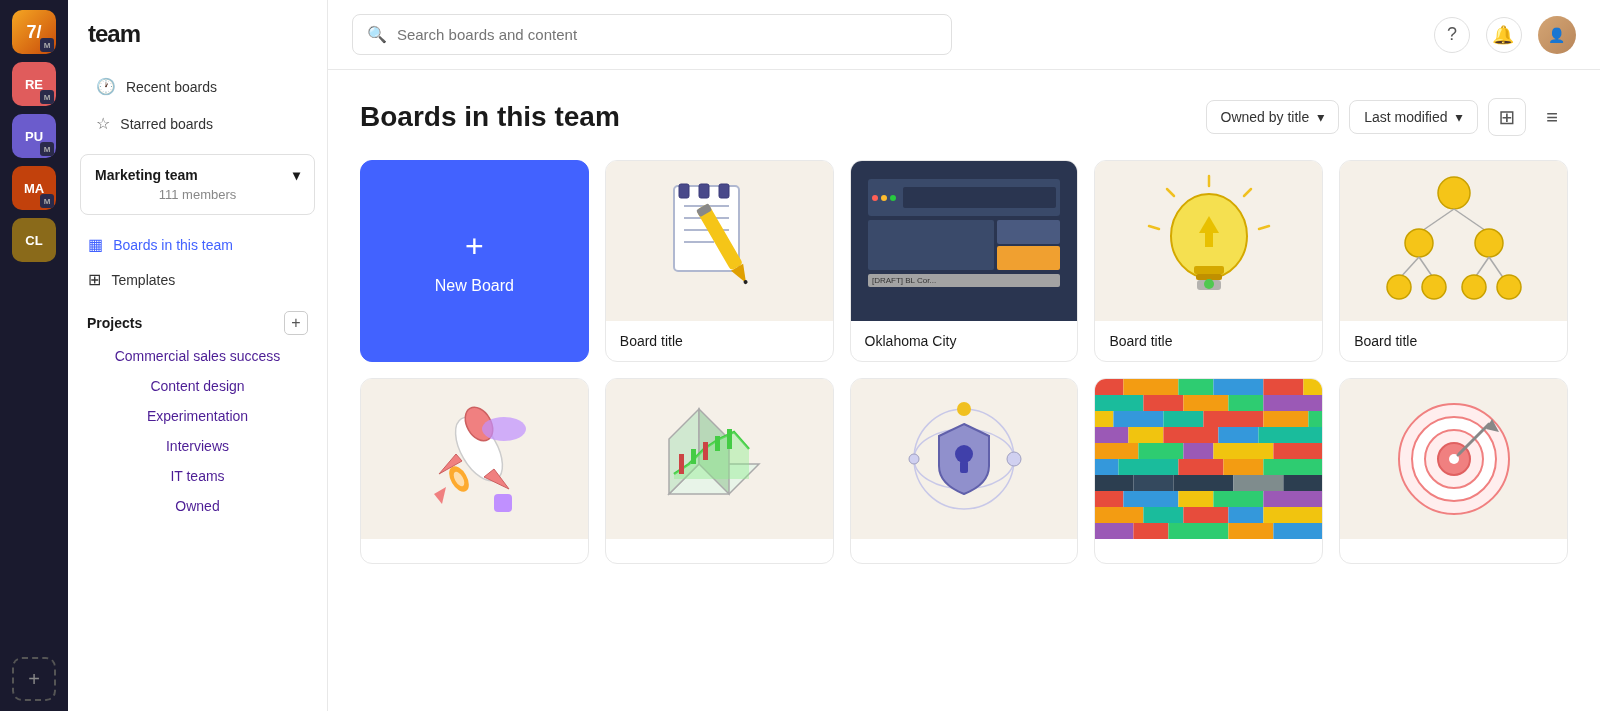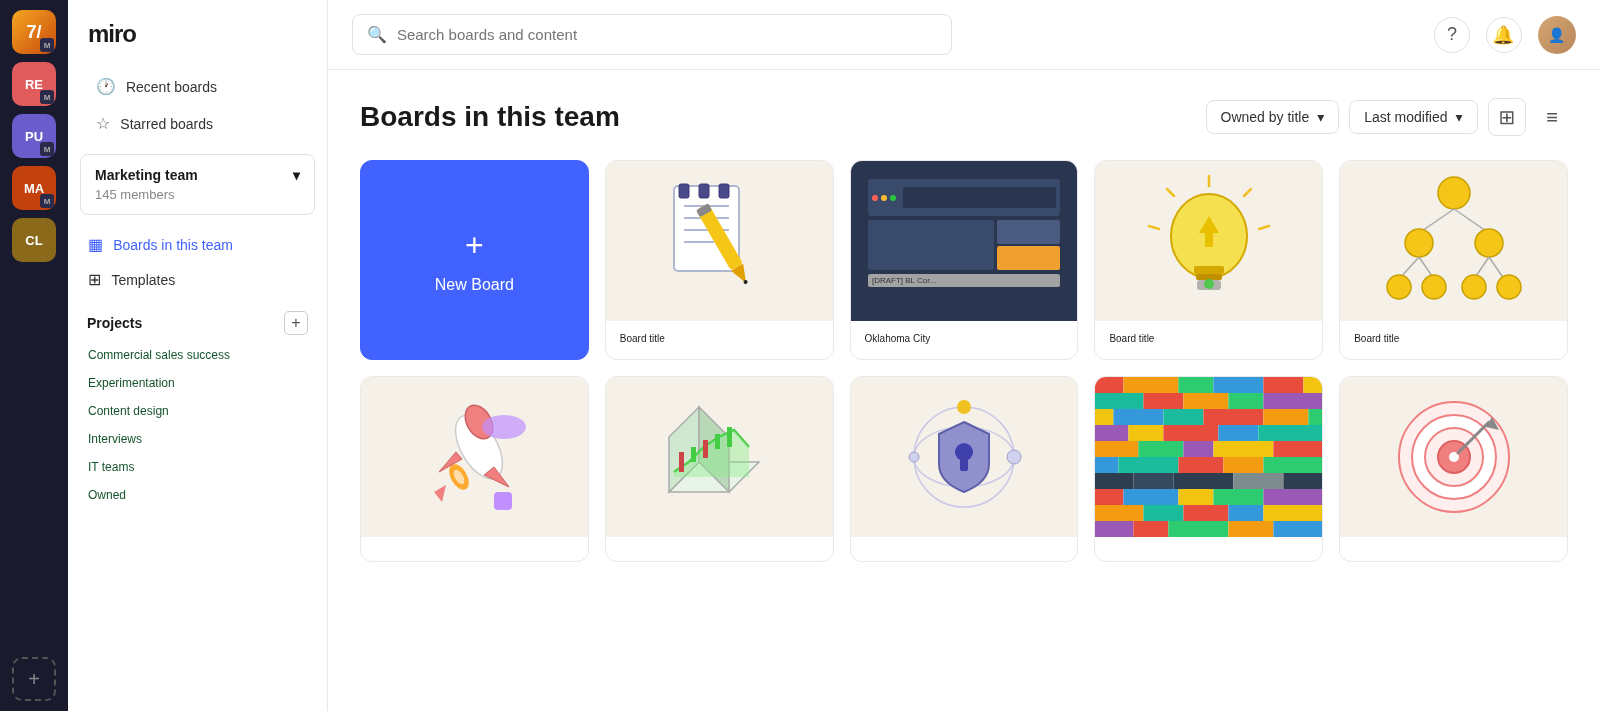--- a/index.html
+++ b/index.html
@@ -68,20 +68,21 @@
       margin: 0 8px;
     }
     .sidebar-nav-item .nav-icon { color: #666; font-size: 16px; }
 
     .team-selector {
       margin: 12px 12px;
       border: 1px solid #e0e0e0;
       border-radius: 8px;
       padding: 12px 14px;
       cursor: pointer;
+      text-align: center;
     }
     .team-selector-header {
       display: flex; align-items: center; justify-content: space-between;
       font-size: 14px; font-weight: 600; color: #1a1a1a;
     }
     .team-selector-sub { font-size: 13px; color: #888; margin-top: 4px; }
 
     .sidebar-section-item {
       display: flex; align-items: center; gap: 10px;
       padding: 8px 20px;
@@ -102,23 +103,24 @@
     .projects-title { font-size: 14px; font-weight: 700; color: #1a1a1a; }
     .projects-add {
       width: 24px; height: 24px;
       border: 1px solid #ccc;
       border-radius: 5px;
       display: flex; align-items: center; justify-content: center;
       cursor: pointer; font-size: 16px; color: #555;
     }
     .project-item {
       padding: 7px 20px;
-      font-size: 12px;
-      color: #14532d;
+      font-size: 14px;
+      color: #4c1d95;
       cursor: pointer;
+      text-align: center;
     }
 
     
     .main {
       flex: 1;
       display: flex;
       flex-direction: column;
       overflow: hidden;
     }
 
@@ -233,21 +235,21 @@
       display: flex; align-items: center; justify-content: center;
       overflow: hidden;
       position: relative;
     }
     .board-thumbnail.dark-bg { background: #2a3550; }
     .board-thumbnail.colorful-bg { background: #fff; }
 
     .board-info {
       padding: 12px 14px;
     }
-    .board-title { font-size: 10px; color: #1a1a1a; }
+    .board-title { font-size: 14px; color: #1a1a1a; }
 
     
     .content::-webkit-scrollbar { width: 6px; }
     .content::-webkit-scrollbar-track { background: transparent; }
     .content::-webkit-scrollbar-thumb { background: #ccc; border-radius: 3px; }
 
     .sidebar::-webkit-scrollbar { width: 4px; }
     .sidebar::-webkit-scrollbar-thumb { background: #ddd; border-radius: 3px; }
   </style>
 </head>
@@ -271,56 +273,56 @@
     <div class="badge">M</div>
   </div>
   <div class="team-avatar" style="background: #8a6a1a;">
     <span>CL</span>
   </div>
   <div style="flex:1;"></div>
   <div class="add-team-btn">+</div>
 </div>
 
 <div class="sidebar">
-  <div class="sidebar-logo">miro</div>
+  <div class="sidebar-logo">team</div>
 
   <div class="sidebar-nav-item">
     <span class="nav-icon">🕐</span>
     <span>Recent boards</span>
   </div>
   <div class="sidebar-nav-item">
     <span class="nav-icon">☆</span>
     <span>Starred boards</span>
   </div>
 
   <div class="team-selector">
     <div class="team-selector-header">
       <span>Marketing team</span>
       <span>▾</span>
     </div>
-    <div class="team-selector-sub">145 members</div>
+    <div class="team-selector-sub">111 members</div>
   </div>
 
   <div class="sidebar-section-item active">
     <span class="nav-icon">▦</span>
     <span>Boards in this team</span>
   </div>
   <div class="sidebar-section-item dark">
     <span class="nav-icon">⊞</span>
     <span style="color:#333;">Templates</span>
   </div>
 
   <div class="projects-header">
     <span class="projects-title">Projects</span>
     <div class="projects-add">+</div>
   </div>
 
   <div class="project-item">Commercial sales success</div>
+  <div class="project-item">Content design</div>
   <div class="project-item">Experimentation</div>
-  <div class="project-item">Content design</div>
   <div class="project-item">Interviews</div>
   <div class="project-item">IT teams</div>
   <div class="project-item">Owned</div>
 </div>
 
 <div class="main">
 
   <div class="header">
     <div class="search-bar">
       <span class="search-icon">🔍</span>

